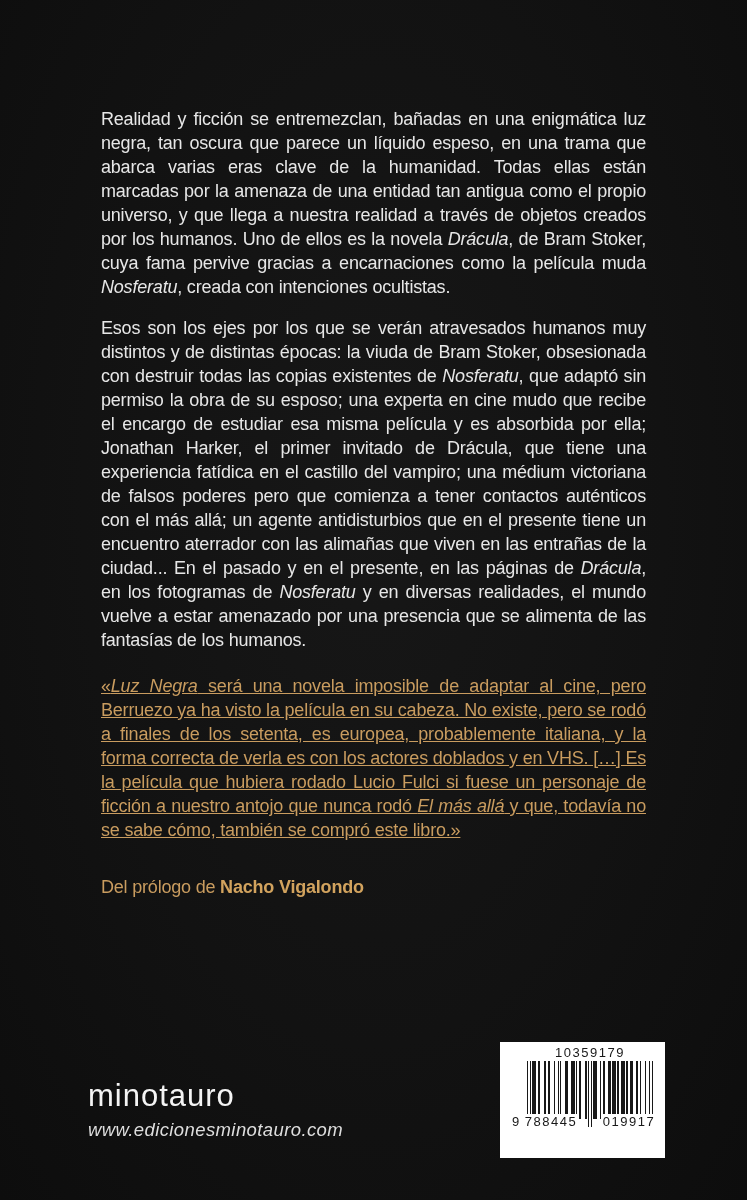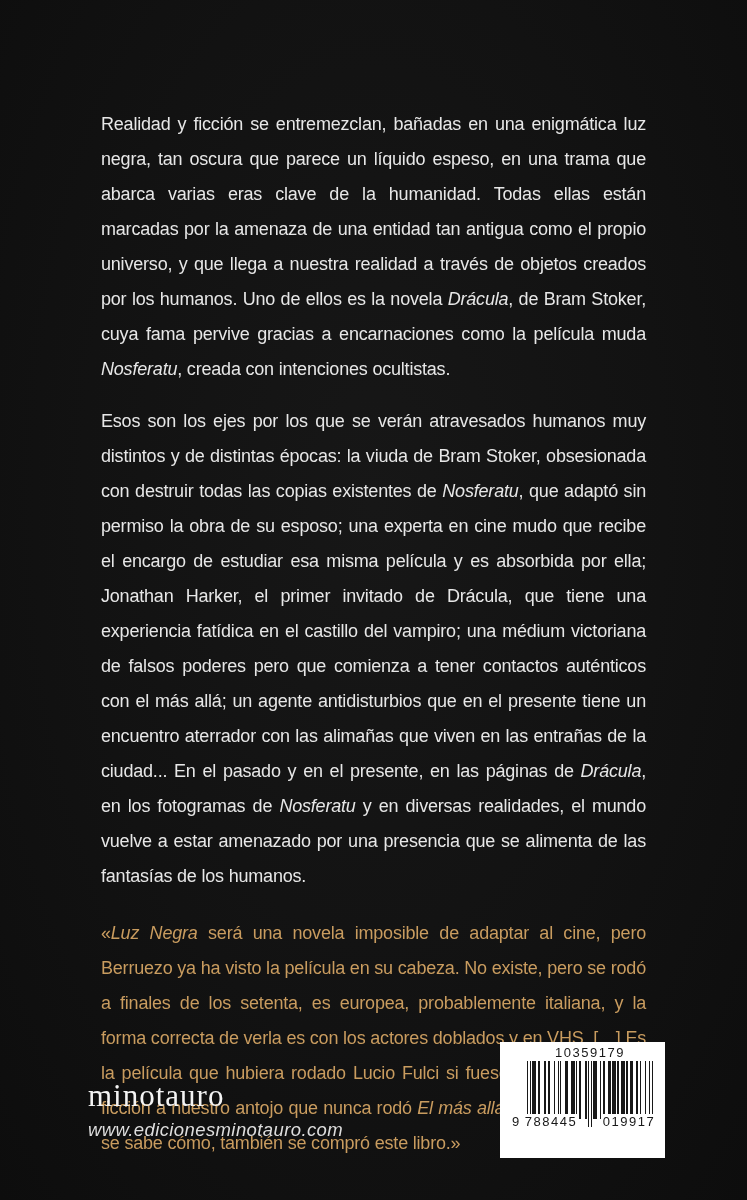--- a/index.html
+++ b/index.html
@@ -13,41 +13,41 @@
   }
   .text-block {
     position: absolute;
     left: 101px;
     top: 107px;
     width: 545px;
   }
   .text-block p {
     margin: 0;
     font-size: 18px;
-    line-height: 35px;
+    line-height: 24px;
     letter-spacing: -0.2px;
     text-align: justify;
   }
   .synopsis { color: var(--body-text, #e7e7e7); margin-bottom: 17px !important; }
   .synopsis-2 { margin-bottom: 22px !important; }
-  .quote { color: var(--accent-gold, #c99c5f); margin-bottom: 33px !important; }
+  .quote { color: var(--accent-gold, #c99c5f); margin-bottom: 33px !important; text-decoration: underline; }
   .attribution {
     text-align: right;
     color: var(--accent-gold, #c99c5f);
   }
   .attribution strong { color: var(--accent-gold-bold, #d2a35e); font-weight: bold; }
   em { font-style: italic; }
 
   .publisher {
     position: absolute;
     left: 88px;
     top: 1080px;
   }
   .logo {
-    font-family: Liberation Serif, serif;
+    font-family: Liberation Sans, sans-serif;
     font-size: 31px;
     line-height: 1;
     color: #f4f4f4;
     letter-spacing: 1px;
   }
   .website {
     margin-top: 8px;
     font-size: 18.5px;
     color: #dedede;
     letter-spacing: 0.4px;

